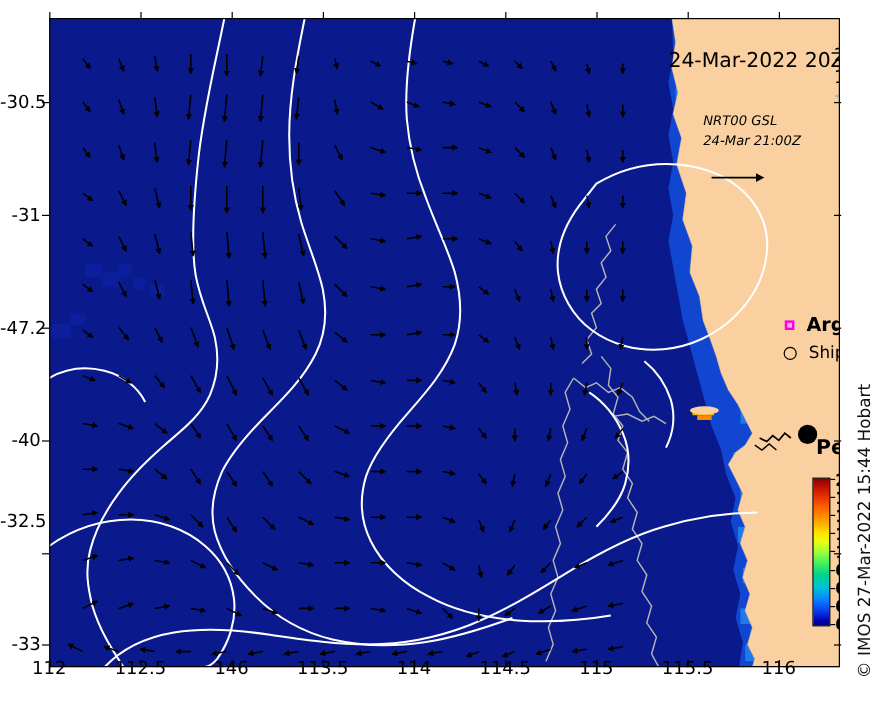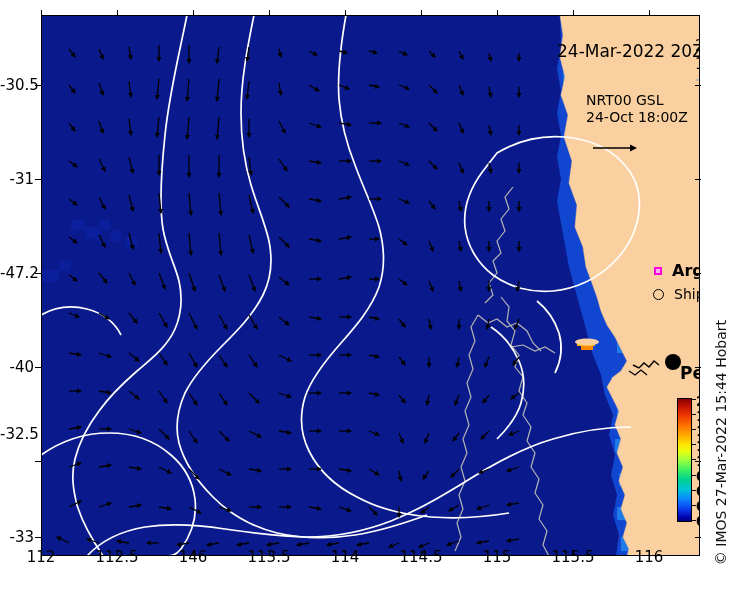--- a/index.html
+++ b/index.html
@@ -117,22 +117,23 @@
     position: absolute;
     left: 655px;
     top: 64px;
     width: 38px;
     height: 2px;
     background: #b9b9b9;
   }
   #current-block {
     left: 545px;
     top: 77px;
-    font-size: 14px;
+    font-size: 11px;
     line-height: 17px;
+    font-style: italic;
   }
   #current-ref-arrow {
     position: absolute;
     left: 551px;
     top: 127px;
     width: 46px;
     height: 12px;
   }
 
   
@@ -660,21 +661,21 @@
     <div class="map-text" id="title-datetime">24-Mar-2022 20Z</div>
 
     <div class="map-text" id="depth-legend">
       <div>200m</div>
       <div>1000m</div>
     </div>
     <div id="depth-legend-swatch"></div>
 
     <div class="map-text" id="current-block">
       <div>NRT00 GSL</div>
-      <div>24-Oct 18:00Z</div>
+      <div>24-Mar 21:00Z</div>
     </div>
     <svg id="current-ref-arrow" viewBox="0 0 46 12">
       <line x1="1" y1="6" x2="38" y2="6" stroke="#000" stroke-width="1.6"></line>
       <path d="M38,2.4 L45,6 L38,9.6 Z" fill="#000"></path>
     </svg>
 
     <div id="argo-legend">
       <span id="argo-marker"></span>
       <span id="argo-label">Argo</span>
     </div>

